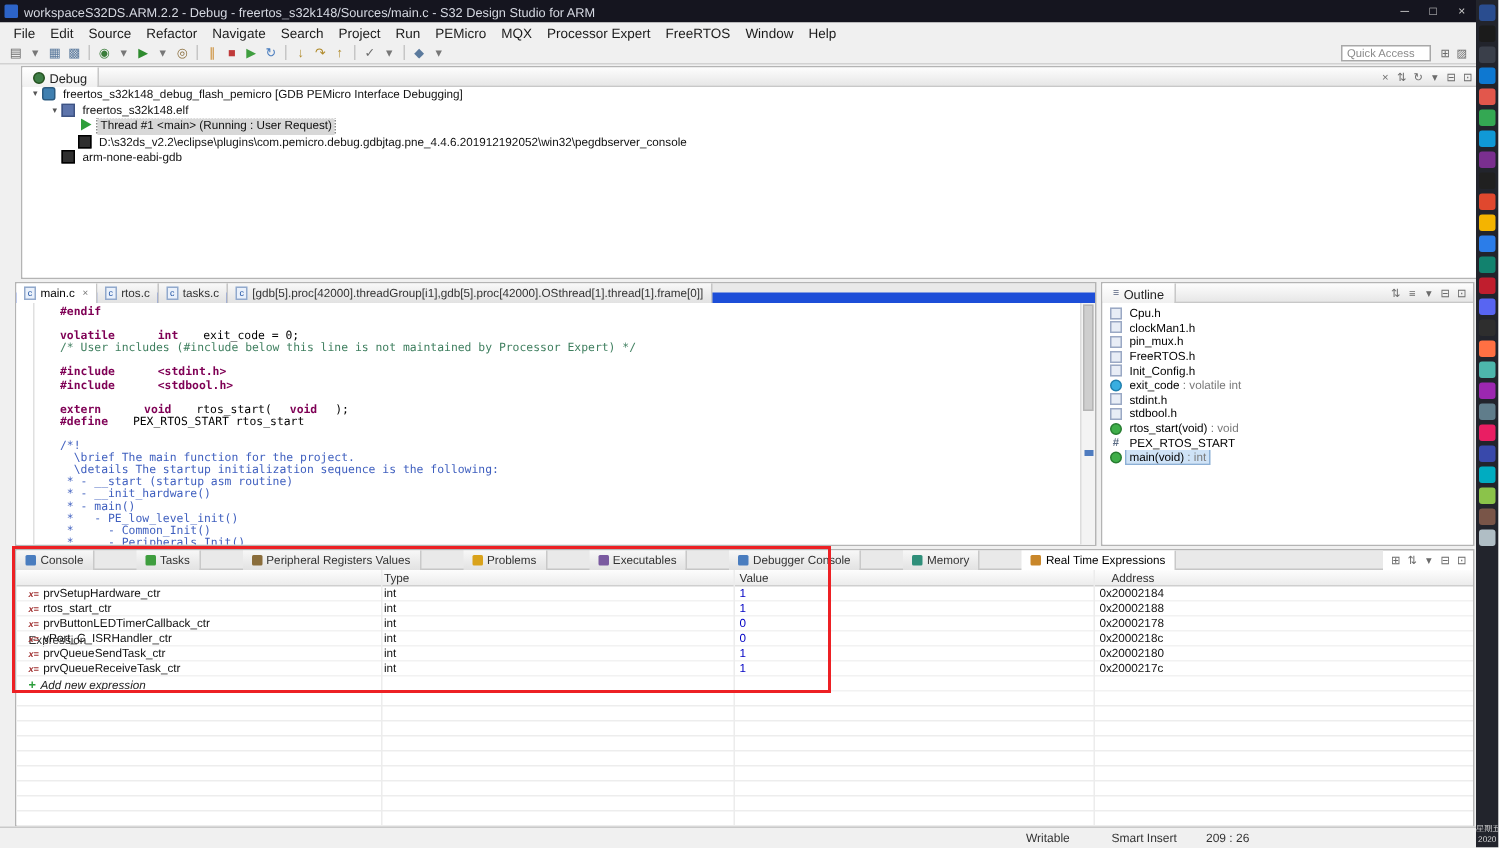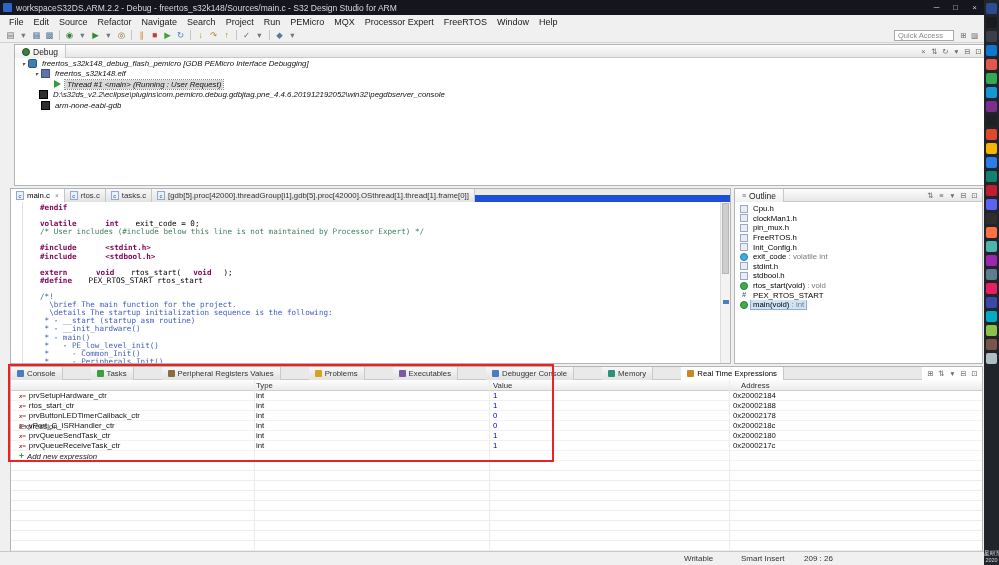--- a/index.html
+++ b/index.html
@@ -31,21 +31,21 @@
   .panel { position:absolute; background:#fff; border:1px solid #b4b4b4; }
   .panel-header { position:relative; height:13px; background:linear-gradient(#fdfdfd,#e7e7e7); border-bottom:1px solid #c8c8c8; display:flex; }
   .panel-tab { display:inline-flex; align-items:center; gap:3px; padding:0 7px; height:13px; font-size:8.5px; color:#222; background:linear-gradient(#ffffff,#f0f0f0); border-right:1px solid #c8c8c8; white-space:nowrap; }
   .panel-header-icons { position:absolute; right:2px; top:0; height:13px; display:flex; align-items:center; }
   .hd-icon { width:11px; text-align:center; font-size:7.5px; color:#6b6b6b; }
   .panel-body { position:absolute; left:0; top:13px; right:0; bottom:0; background:#fff; overflow:hidden; }
 
   
   .debug-panel { left:14px; top:44px; width:973px; height:142px; }
   .debug-view-icon { width:8px; height:8px; border-radius:50%; background:#3e7d46; border:1px solid #24511f; }
-  .tree-row { display:flex; align-items:center; height:10.5px; font-size:7.8px; white-space:nowrap; overflow:hidden; color:#111;font-style:italic; }
+  .tree-row { display:flex; height:10.5px; font-size:7.8px; white-space:nowrap; overflow:hidden; color:#111; }
   .tw { width:9px; font-size:6px; color:#555; text-align:center; flex:none; }
   .ticon { width:9px; height:9px; margin-right:3px; flex:none; }
   .ticon-launch { background:#3f7fb0; border-radius:2px; border:1px solid #2b5a80; }
   .ticon-elf { background:#5d74ab; border:1px solid #3e5383; }
   .ticon-thread { width:0; height:0; border-left:7px solid #2e9e3a; border-top:4.5px solid transparent; border-bottom:4.5px solid transparent; background:none; margin-right:4px; }
   .ticon-process { background:#2f2f2f; border:1px solid #000; }
   .tlabel { padding:0 2px; }
   .tlabel.sel { background:#d8d8d8; outline:1px dotted #8a8a8a; }
 
   
@@ -206,21 +206,21 @@
         <div class="tree-row" style="padding-left: 17px;">
           <span class="tw">▾</span>
           <span class="ticon ticon-elf"></span>
           <span class="tlabel">freertos_s32k148.elf</span>
         </div>
         <div class="tree-row" style="padding-left: 30px;">
           <span class="tw"></span>
           <span class="ticon ticon-thread"></span>
           <span class="tlabel sel">Thread #1 &lt;main&gt; (Running : User Request)</span>
         </div>
-        <div class="tree-row" style="padding-left: 15px;">
+        <div class="tree-row" style="padding-left: 28px;">
           <span class="tw"></span>
           <span class="ticon ticon-process"></span>
           <span class="tlabel">D:\s32ds_v2.2\eclipse\plugins\com.pemicro.debug.gdbjtag.pne_4.4.6.201912192052\win32\pegdbserver_console</span>
         </div>
         <div class="tree-row" style="padding-left: 17px;">
           <span class="tw"></span>
           <span class="ticon ticon-process"></span>
           <span class="tlabel">arm-none-eabi-gdb</span>
         </div>
       </div>

